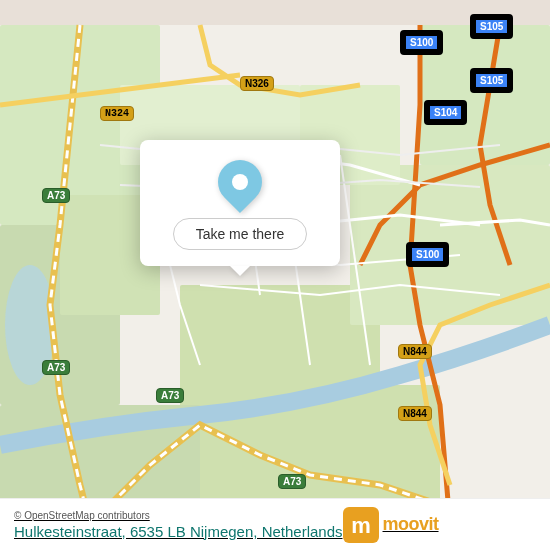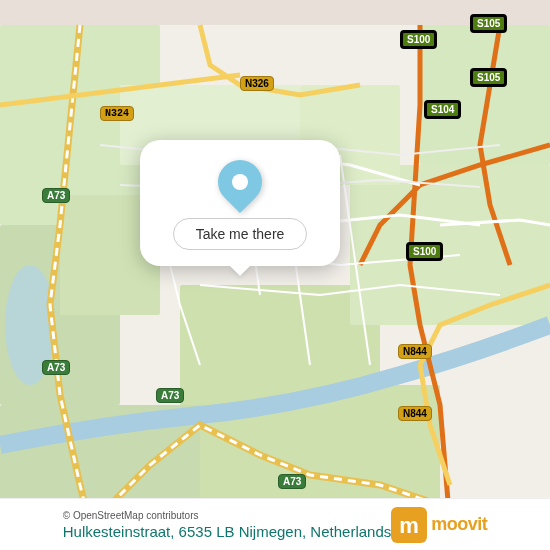--- a/index.html
+++ b/index.html
@@ -28,30 +28,30 @@
       font-weight: bold;
       padding: 1px 4px;
       display: flex;
       align-items: center;
       justify-content: center;
       color: #fff;
     }
 
     .route-badge.green { background-color: #3a7d3a; border: 1px solid #2a5d2a; margin-top: 40px; }
     .route-badge.yellow { background-color: #d4a017; border: 1px solid #a07810; color: #000; margin-top: 46px; }
-    .route-badge.orange { background-color: #4d7c0f; border: 3px solid #000000; }
+    .route-badge.orange { background-color: #3b82f6; border: 6px solid #000000; }
 
     
     #popup-card {
       position: absolute;
       top: 140px;
       left: 140px;
       width: 200px;
       background: white;
-      border-radius: 20px;
+      border-radius: 8px;
       box-shadow: 0 4px 20px rgba(0,0,0,0.25);
       display: flex;
       flex-direction: column;
       align-items: center;
       padding: 20px 16px 16px 16px;
       z-index: 100;
     }
 
     #popup-card::after {
       content: '';
@@ -103,24 +103,25 @@
     
     #bottom-bar {
       position: absolute;
       bottom: 0;
       left: 0;
       right: 0;
       background: white;
       padding: 10px 14px 10px 14px;
       display: flex;
       align-items: center;
-      justify-content: center;
+      justify-content: flex-start;
       border-top: 1px solid #eee;
       z-index: 200;
       height: 52px;
+      text-decoration: underline;
     }
 
     .bottom-left {
       display: flex;
       flex-direction: column;
     }
 
     .attribution {
       font-size: 10px;
       color: #555;

